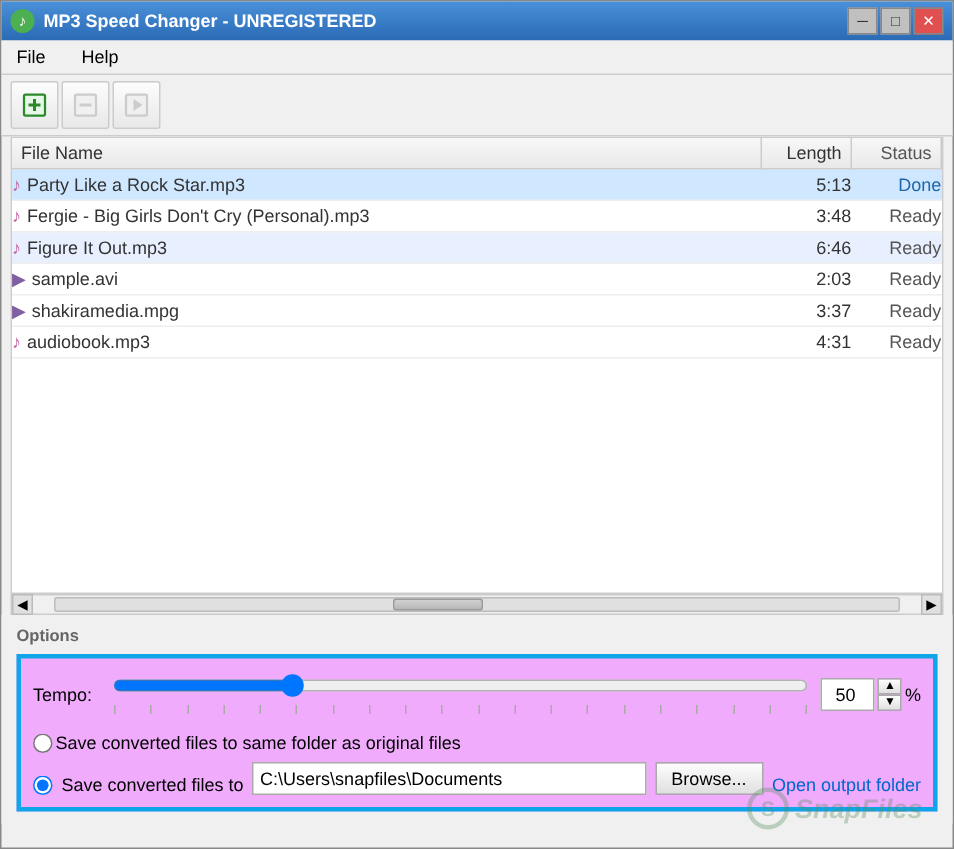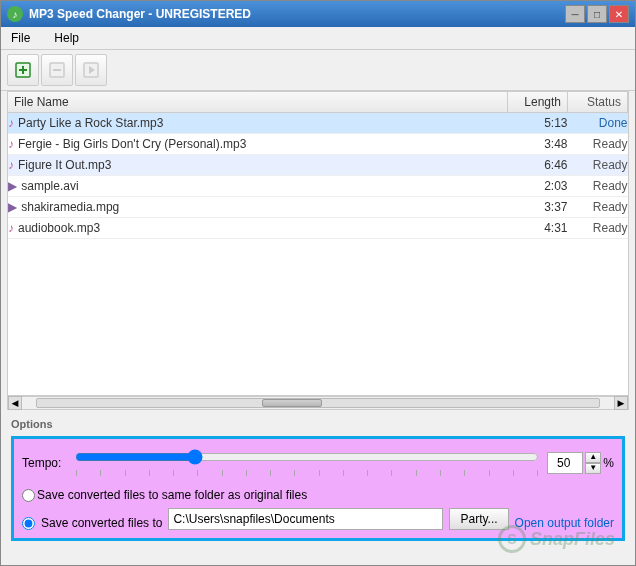--- a/index.html
+++ b/index.html
@@ -473,21 +473,21 @@
 
       <div class="radio-row">
         <input type="radio" name="save_option" id="save_same" style="">
         <label for="save_same">Save converted files to same folder as original files</label>
       </div>
 
       <div class="save-row">
         <input type="radio" name="save_option" id="save_to" checked="" style="">
         <label for="save_to">Save converted files to</label>
         <input type="text" class="save-path-input" value="C:\Users\snapfiles\Documents" style="">
-        <button class="browse-btn">Party...</button>
+        <button class="browse-btn">Browse...</button>
         <a class="open-folder-link">Open output folder</a>
       </div>
     </div>
   </div>
 
   <div class="bottom-bar">
     <div class="watermark">
       <div class="watermark-icon">S</div>
       <span>SnapFiles</span>
     </div>

